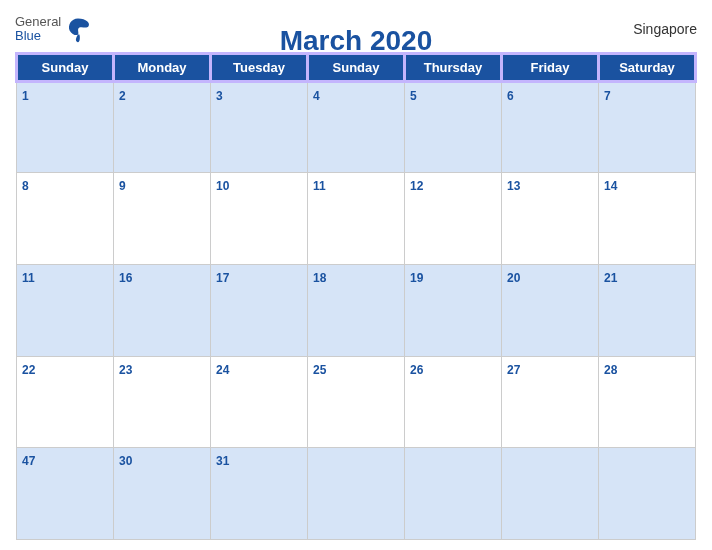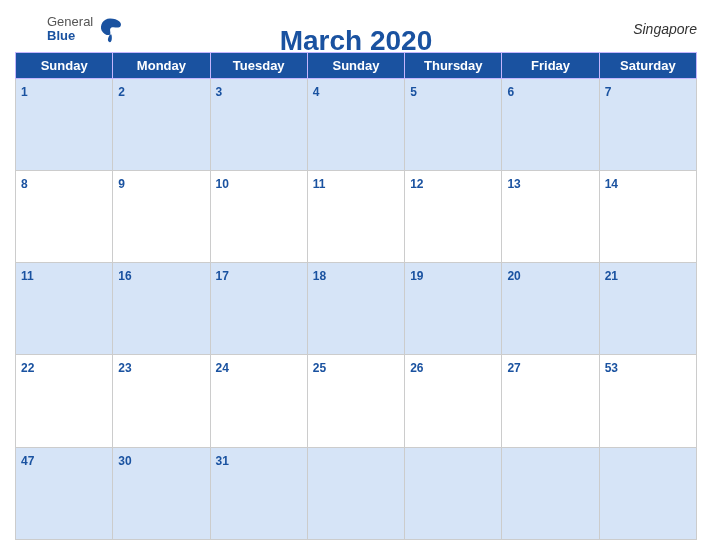--- a/index.html
+++ b/index.html
@@ -20,21 +20,20 @@
       align-items: center;
       justify-content: space-between;
       padding: 5px 0 8px 0;
       position: relative;
     }
 
     .logo {
       display: flex;
       flex-direction: column;
       align-items: center;
-      margin-left: 32px;
     }
 
     .logo-row {
       display: flex;
       align-items: center;
       gap: 3px;
     }
 
     .month-title {
       font-size: 28px;
@@ -42,37 +41,36 @@
       color: #1a52a0;
       position: absolute;
       left: 50%;
       transform: translateX(-50%);
       margin-top: 23px;
     }
 
     .country-label {
       font-size: 14px;
       color: #333;
-      font-style: italic;
     }
 
     .calendar {
       width: 100%;
       border-collapse: collapse;
       flex: 1;
     }
 
     .calendar thead th {
       background-color: #1a52a0;
       color: white;
       font-size: 13px;
       font-weight: bold;
       padding: 5px 4px;
       text-align: center;
-      border: 1px solid #c4b5fd;
+      border: 3px solid #c4b5fd;
     }
 
     .calendar tbody tr td {
       border: 1px solid #ccc;
       vertical-align: top;
       padding: 3px 5px;
       height: 72px;
       width: calc(100% / 7);
     }
 
@@ -91,21 +89,21 @@
     }
   </style>
 </head>
 <body>
 
 <div class="header">
   <div class="logo">
     <div class="logo-row">
       <div style="display:flex; flex-direction:column; line-height:1.1;">
         <span style="font-size:13px; color:#555;">General</span>
-        <span style="font-size:13px; color:#1a52a0; font-weight:bold;">Blue</span>
+        <span style="font-size:13px; color:#1a52a0; font-weight:normal;">Blue</span>
       </div>
       <svg width="28" height="28" viewBox="0 0 40 40">
         <path d="M20 5 C10 5, 5 15, 8 22 C11 28, 18 30, 20 28 C22 26, 18 20, 22 18 C26 16, 32 20, 35 16 C38 12, 32 5, 20 5Z" fill="#1a52a0"></path>
         <path d="M20 28 C20 28, 15 35, 18 38 C21 41, 24 36, 22 28Z" fill="#1a52a0"></path>
       </svg>
     </div>
   </div>
 
   <h1 class="month-title">March 2020</h1>
 
@@ -152,21 +150,21 @@
         <td><span class="day-number">20</span></td>
         <td><span class="day-number">21</span></td>
       </tr>
       <tr>
         <td><span class="day-number">22</span></td>
         <td><span class="day-number">23</span></td>
         <td><span class="day-number">24</span></td>
         <td><span class="day-number">25</span></td>
         <td><span class="day-number">26</span></td>
         <td><span class="day-number">27</span></td>
-        <td><span class="day-number">53</span></td>
+        <td><span class="day-number">28</span></td>
       </tr>
       <tr>
         <td><span class="day-number">47</span></td>
         <td><span class="day-number">30</span></td>
         <td><span class="day-number">31</span></td>
         <td></td>
         <td></td>
         <td></td>
         <td></td>
       </tr>

